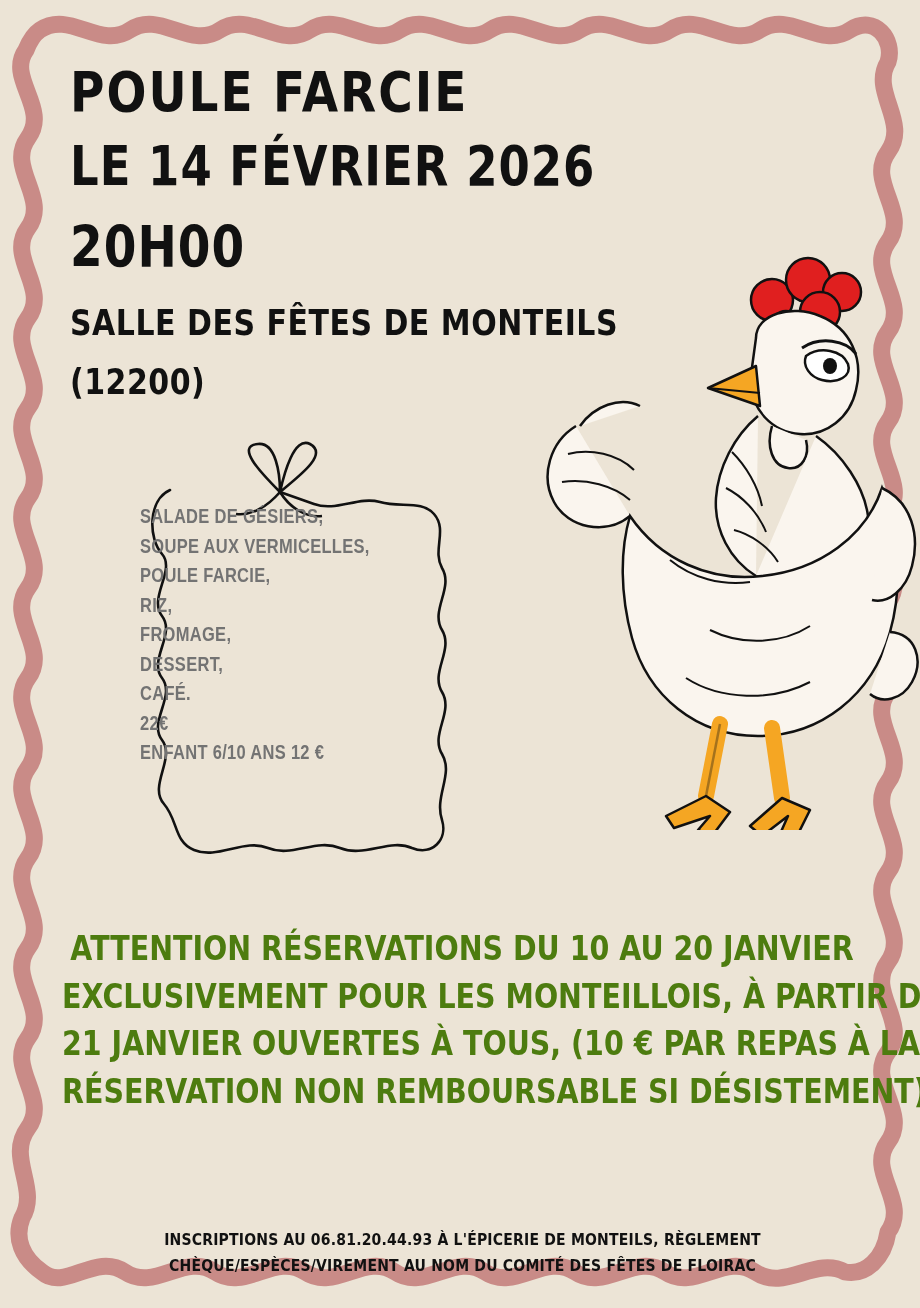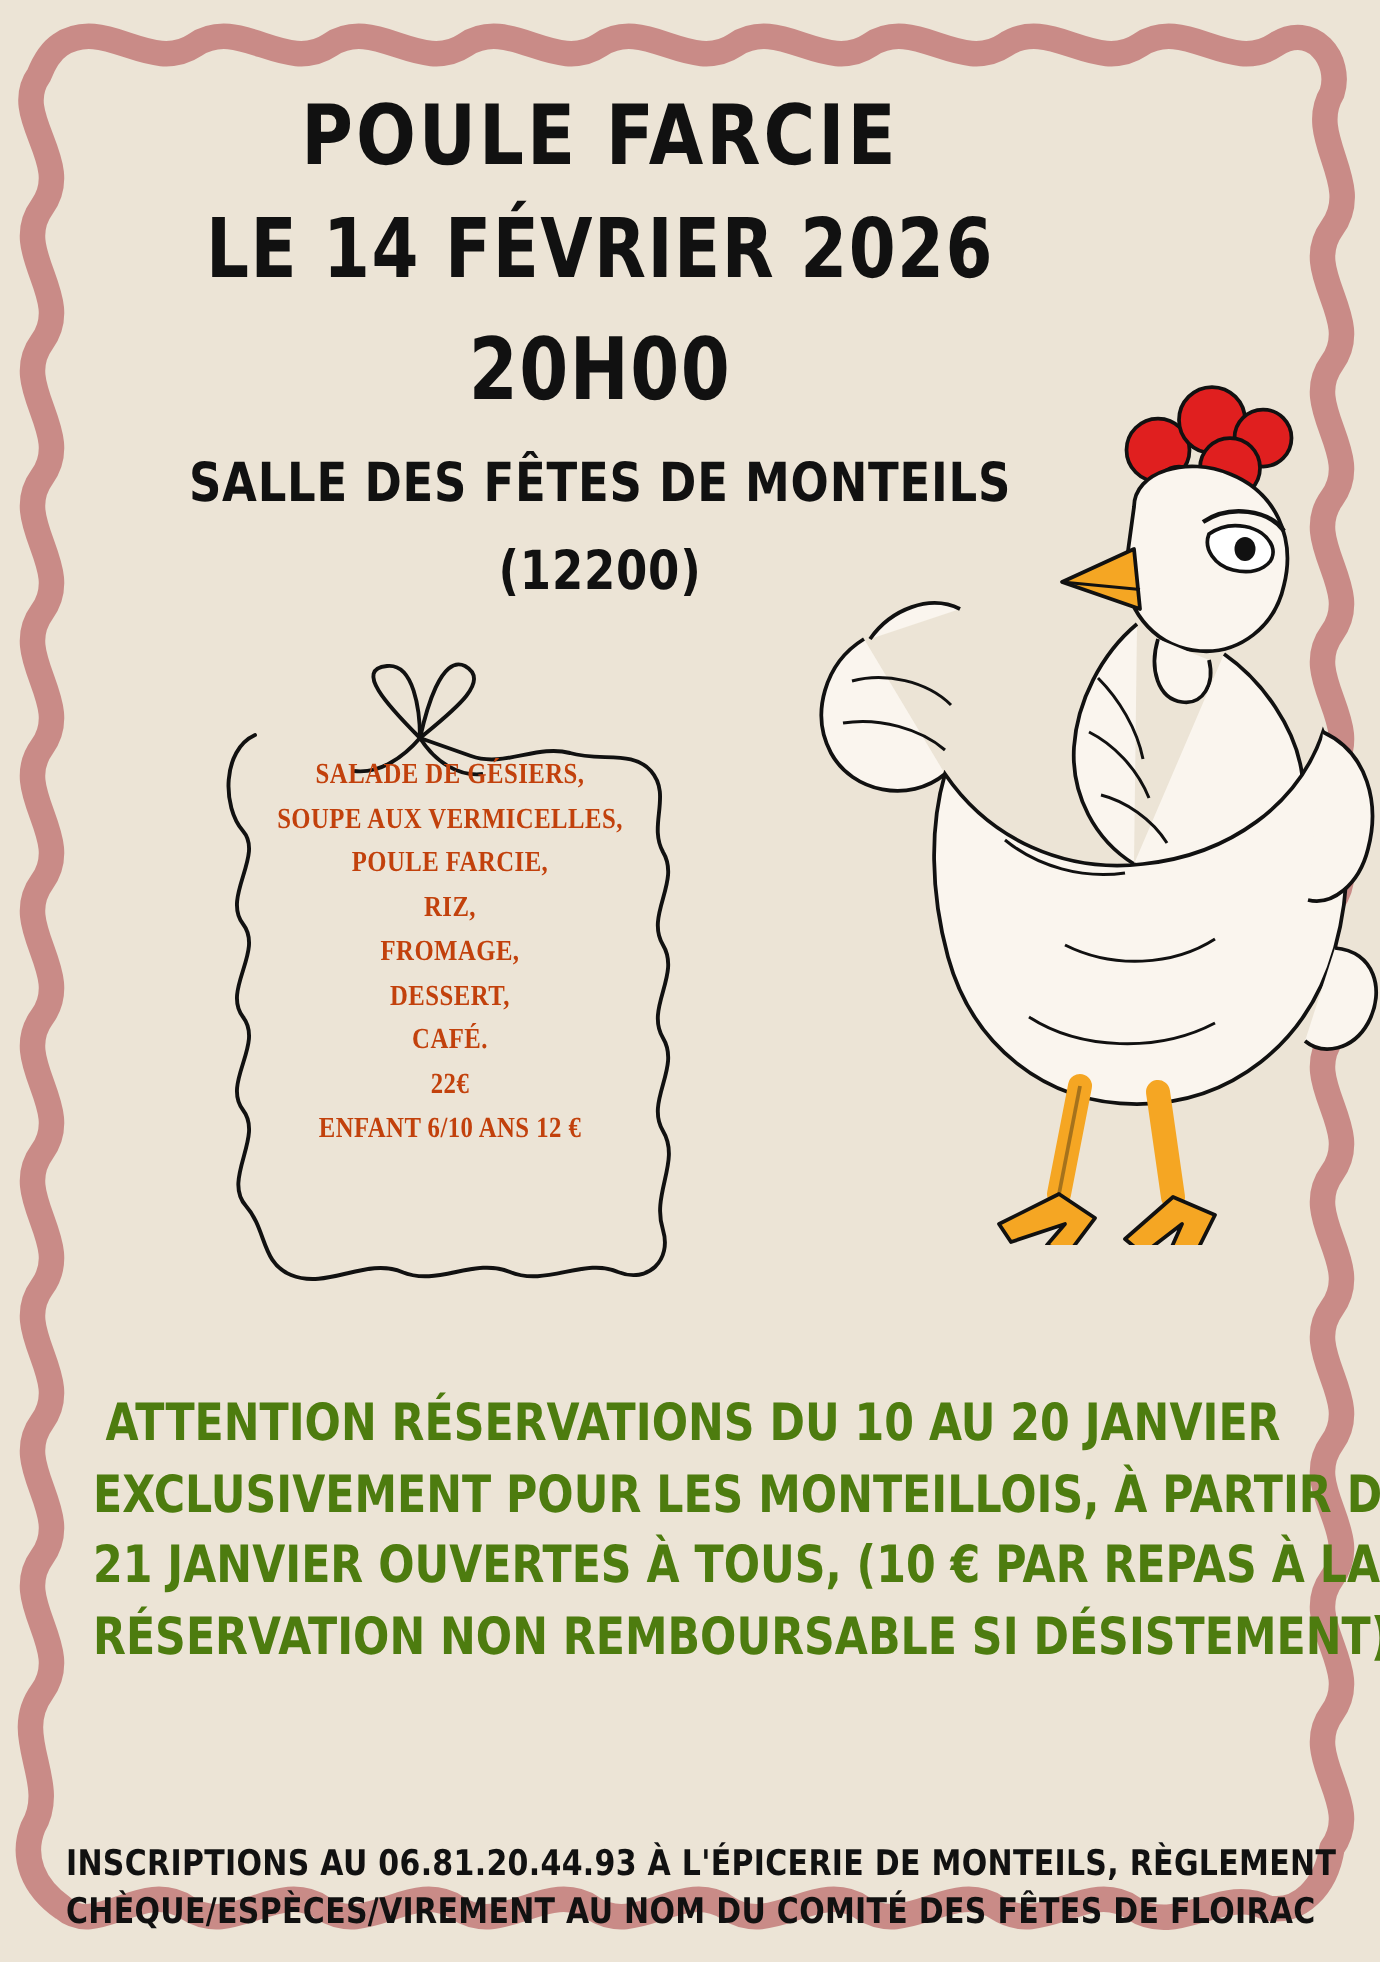--- a/index.html
+++ b/index.html
@@ -27,21 +27,20 @@
     height: 1308px;
     pointer-events: none;
   }
 
   
   .head-block {
     position: absolute;
     left: 70px;
     top: 60px;
     width: 660px;
-    text-align: center;
     color: #111111;
   }
   .t-title {
     font-family: "DejaVu Sans", sans-serif;
     font-weight: bold;
     font-size: 47px;
     letter-spacing: 2px;
     line-height: 1.15;
     transform: scaleY(1.18);
     transform-origin: center top;
@@ -100,23 +99,22 @@
     left: 0;
     top: 0;
     width: 320px;
     height: 450px;
   }
   .menu-text {
     position: absolute;
     left: 0;
     top: 78px;
     width: 320px;
-    text-align: center;
-    color: #c2410c;
-    font-family: Liberation Serif, serif;
+    color: #737373;
+    font-family: Liberation Sans, sans-serif;
     font-weight: bold;
     font-size: 16.5px;
     letter-spacing: 0.3px;
     line-height: 1.0;
   }
   .menu-text div {
     transform: scaleY(1.18);
     transform-origin: center center;
     margin-bottom: 13px;
   }
@@ -147,28 +145,28 @@
   .attention div {
     transform: scaleY(1.2);
     transform-origin: center center;
     margin-bottom: 19px;
     white-space: nowrap;
   }
 
   
   .footer {
     position: absolute;
-    left: 44px;
+    left: 60px;
     top: 1232px;
     width: 805px;
     text-align: center;
     color: #111111;
     font-family: "DejaVu Sans", sans-serif;
     font-weight: bold;
-    font-size: 20px;
+    font-size: 14px;
     line-height: 1.0;
     letter-spacing: 0.2px;
   }
   .footer div {
     transform: scaleY(1.18);
     transform-origin: center center;
     margin-bottom: 12px;
     white-space: nowrap;
   }
 </style>

